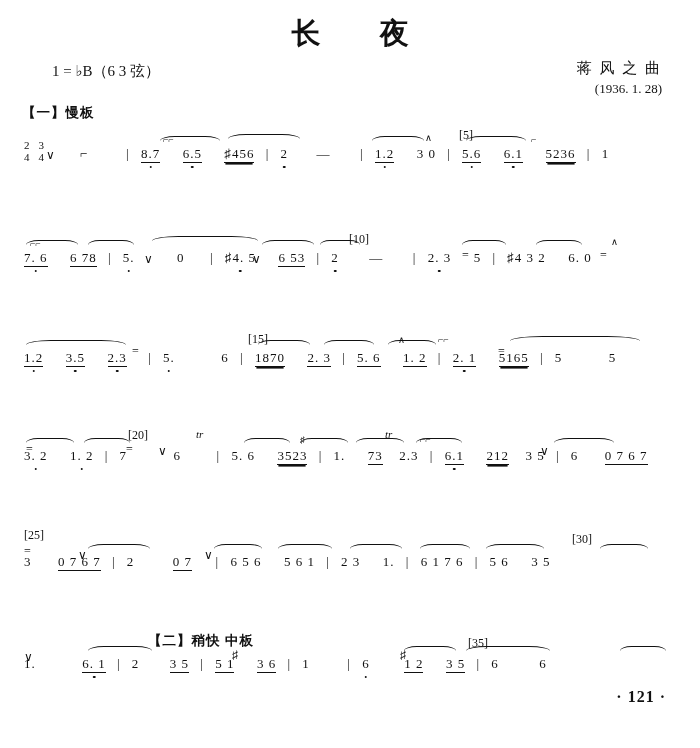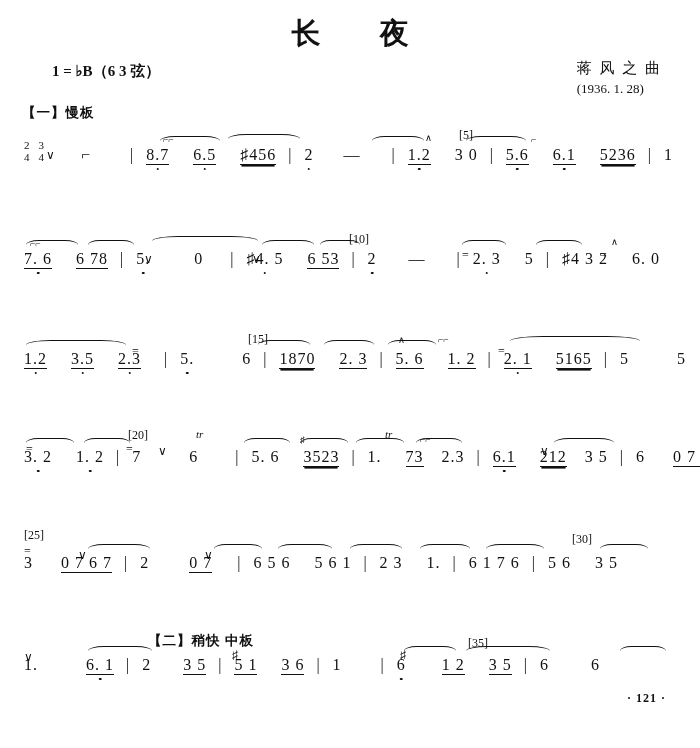--- a/index.html
+++ b/index.html
@@ -20,26 +20,25 @@
     letter-spacing:26px;
     text-indent:26px;
     font-family:"Liberation Serif", serif;
     font-weight:700;
   }
 
   .key-sig{
     position:absolute;top:62px;left:52px;
     font-size:15px;
     font-family:"Liberation Serif", serif;
-    font-weight:bold;
   }
 
   .composer{
     position:absolute;top:58px;right:38px;
-    text-align:left;
+    text-align:right;
     font-size:15px;
     line-height:1.45;
     letter-spacing:2px;
   }
   .composer .date{font-size:13px;letter-spacing:0px;}
 
   .section-mark{
     position:absolute;
     font-size:13.5px;
     font-weight:700;
@@ -53,21 +52,21 @@
     line-height:1;
   }
   .meter .frac{display:inline-block;text-align:center;vertical-align:middle;margin-right:6px;}
   .meter .frac b{display:block;font-weight:400;font-size:11px;line-height:1.05;}
 
   
   .row{
     position:absolute;
     left:22px;width:660px;
     font-family:"Liberation Serif", serif;
-    font-size:16px;
+    font-size:13px;
     letter-spacing:1px;
     white-space:nowrap;
   }
   .row .n{display:inline-block;position:relative;margin:0 2px;}
   .row .bar{display:inline-block;margin:0 5px;color:#111;}
   .row .sp{display:inline-block;width:10px;}
   .d-dn::after{
     content:"";position:absolute;left:50%;bottom:-6px;transform:translateX(-50%);
     width:2.5px;height:2.5px;border-radius:50%;background:#111;
   }
@@ -99,21 +98,21 @@
   }
   .tr{position:absolute;font-size:11px;font-style:italic;}
 
   .sec2{
     position:absolute;
     font-size:13.5px;font-weight:700;letter-spacing:1px;
   }
 
   .pagenum{
     position:absolute;right:34px;bottom:42px;
-    font-size:12px;font-weight:700;letter-spacing:1px;
+    font-size:16px;font-weight:700;letter-spacing:1px;
   }
   .footer{
     position:absolute;right:14px;bottom:10px;
     font-size:12px;
     display:flex;align-items:center;gap:4px;
     color:#111;
   }
   .footer .logo{
     display:inline-block;
     background:#c9161e;color:#fff;

